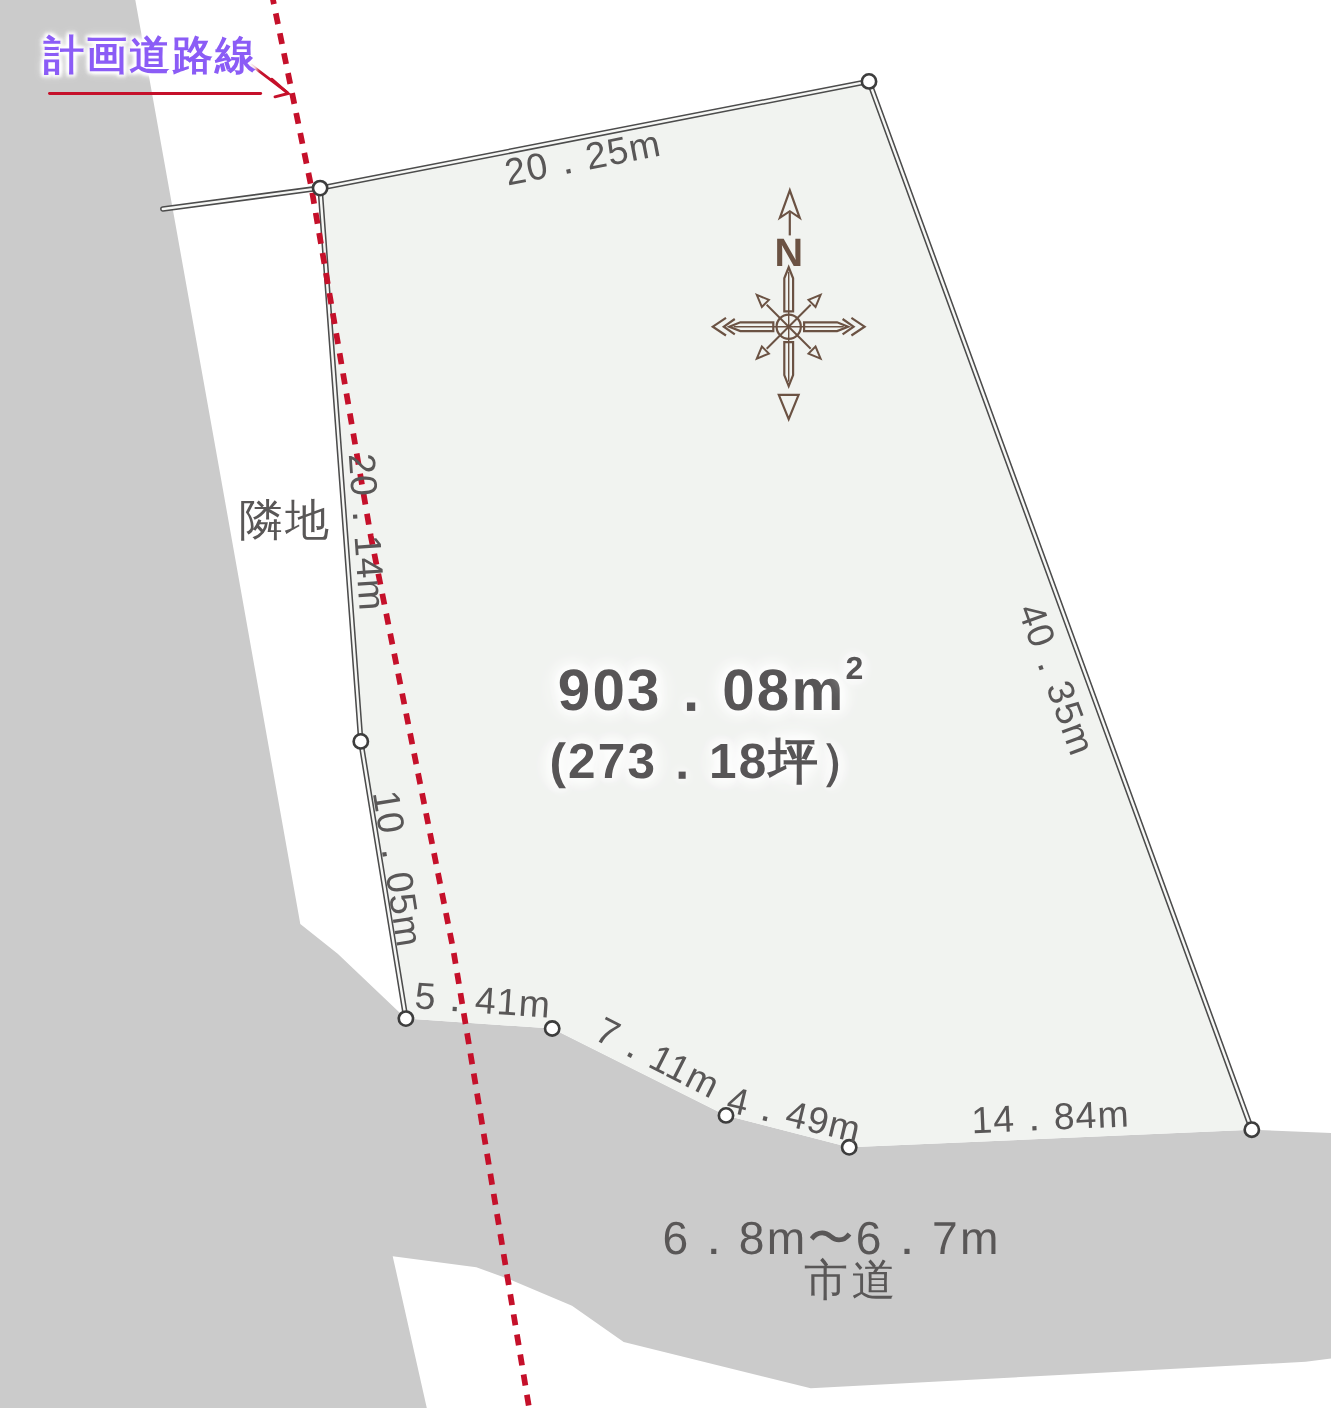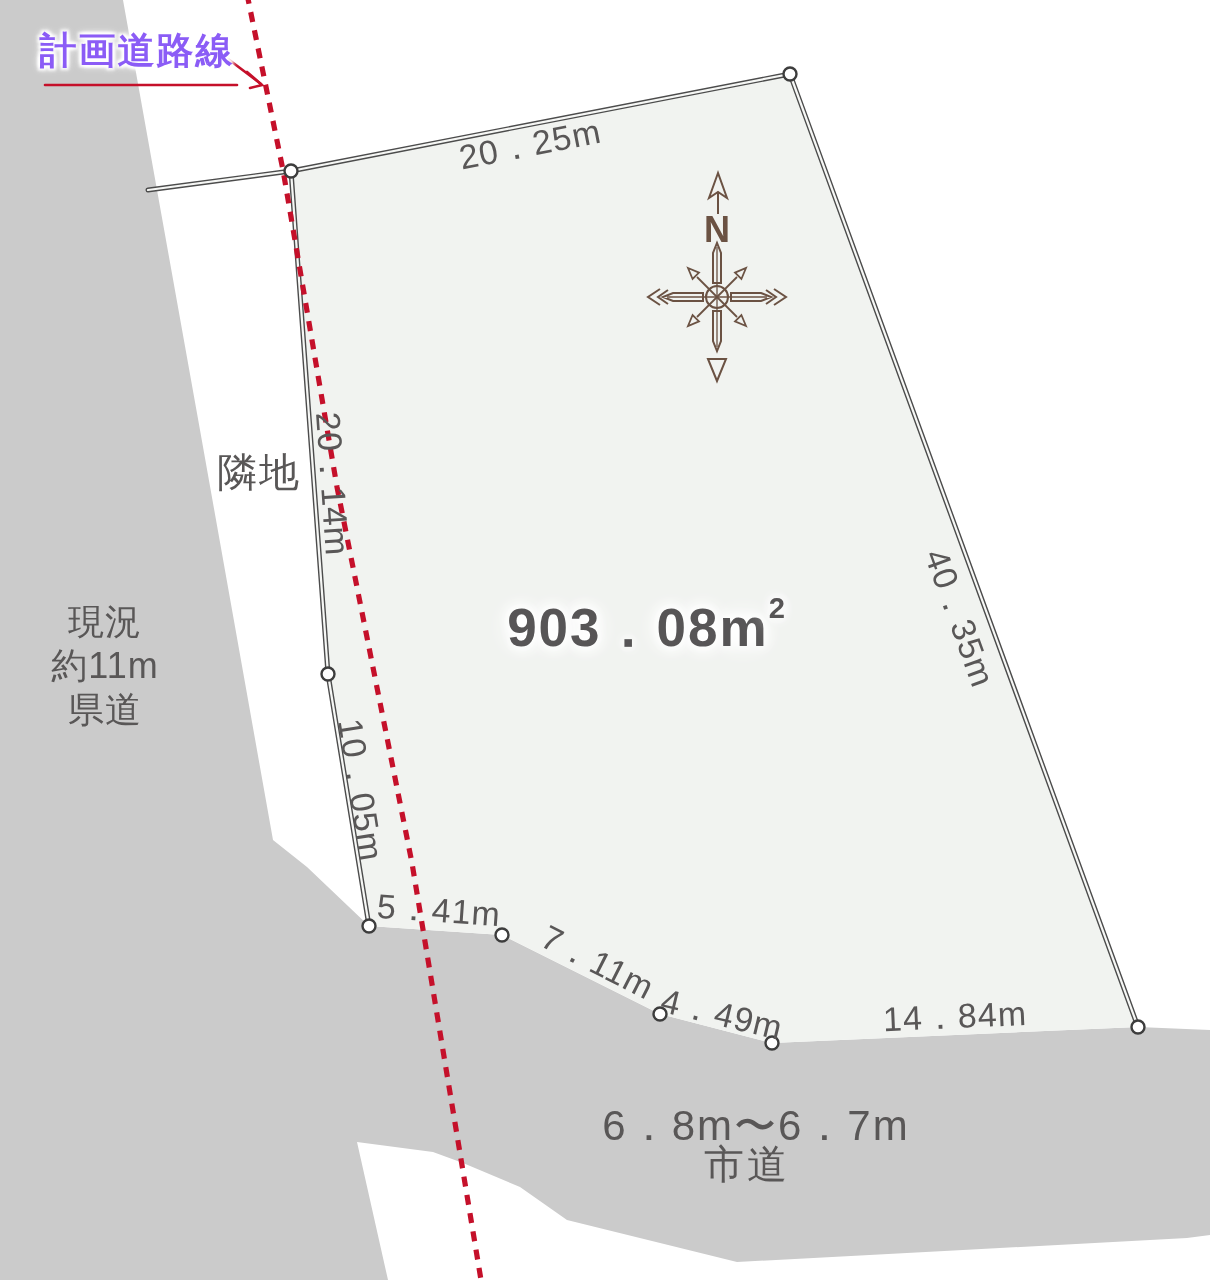--- a/index.html
+++ b/index.html
@@ -120,26 +120,22 @@
 
   <div class="lbl dim" style="left:530px;top:144px;transform:translate(-50%,-50%) rotate(-11deg);">20．25m</div>
   <div class="lbl dim" style="left:333px;top:484px;transform:translate(-50%,-50%) rotate(86deg);">20．14m</div>
   <div class="lbl dim" style="left:361px;top:790px;transform:translate(-50%,-50%) rotate(81deg);">10．05m</div>
   <div class="lbl dim" style="left:439px;top:910px;transform:translate(-50%,-50%) rotate(4deg);">5．41m</div>
   <div class="lbl dim" style="left:598px;top:962px;transform:translate(-50%,-50%) rotate(27deg);">7．11m</div>
   <div class="lbl dim" style="left:722px;top:1014px;transform:translate(-50%,-50%) rotate(13.5deg);">4．49m</div>
   <div class="lbl dim" style="left:955px;top:1016px;transform:translate(-50%,-50%) rotate(-2.5deg);">14．84m</div>
   <div class="lbl dim" style="left:960px;top:618px;transform:translate(-50%,-50%) rotate(70deg);">40．35m</div>
 
-  <div class="lbl jp" style="left:259px;top:473px;transform:translate(-50%,-50%);font-family:Liberation Serif, serif;">隣地</div>
+  <div class="lbl jp" style="left:259px;top:473px;transform:translate(-50%,-50%);">隣地</div>
 
-  <div class="lbl road-left" style="left:105px;top:666px;transform:translate(-50%,-50%);">
-    <div>現況</div>
-    <div>約11m</div>
-    <div>県道</div>
-  </div>
 
   <div class="lbl area-sqm glow" style="left:646px;top:624px;transform:translate(-50%,-50%);"><span>903．08m</span><sup>2</sup></div>
+  <div class="lbl area-tsubo glow" style="left:646px;top:692px;transform:translate(-50%,-50%);">(273．18坪）</div>
 
   <div class="lbl city-road" style="left:756px;top:1126px;transform:translate(-50%,-50%);">6．8m〜6．7m</div>
-  <div class="lbl city-road-name" style="left:747px;top:1164px;transform:translate(-50%,-50%);">市道</div>
+  <div class="lbl city-road-name" style="left:774px;top:1164px;transform:translate(-50%,-50%);">市道</div>
 
 </div>
 
 </body></html>

